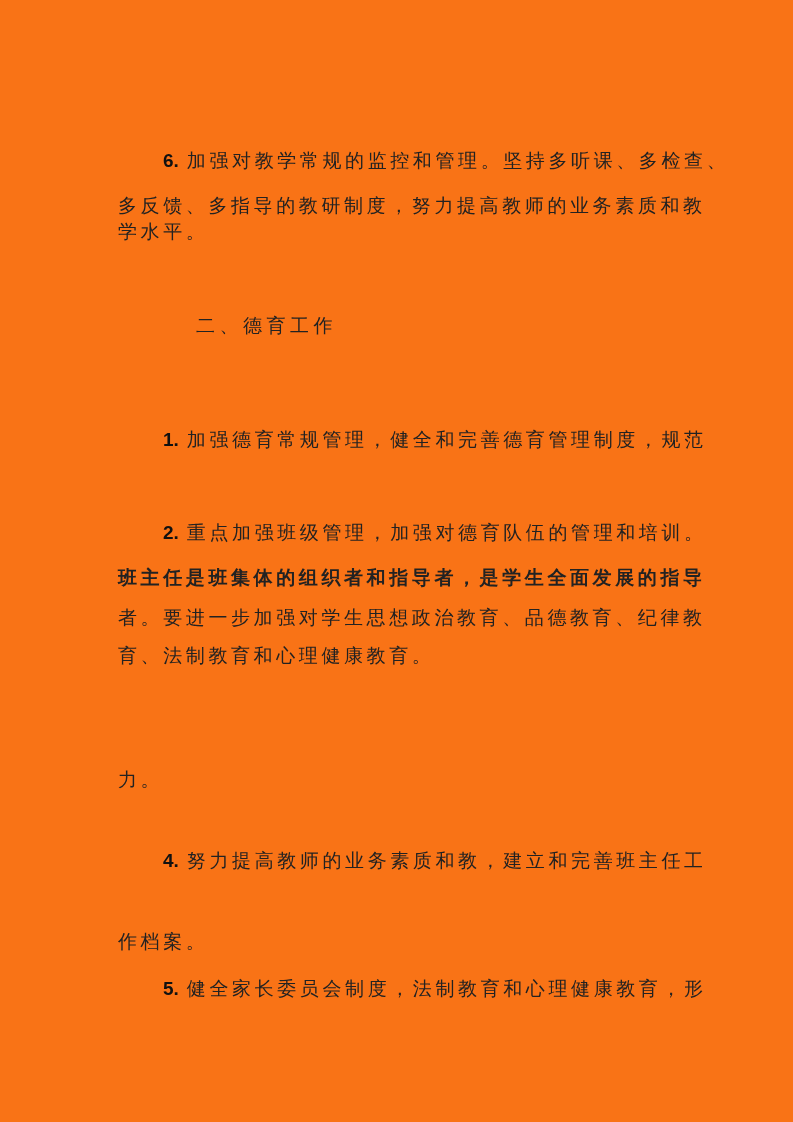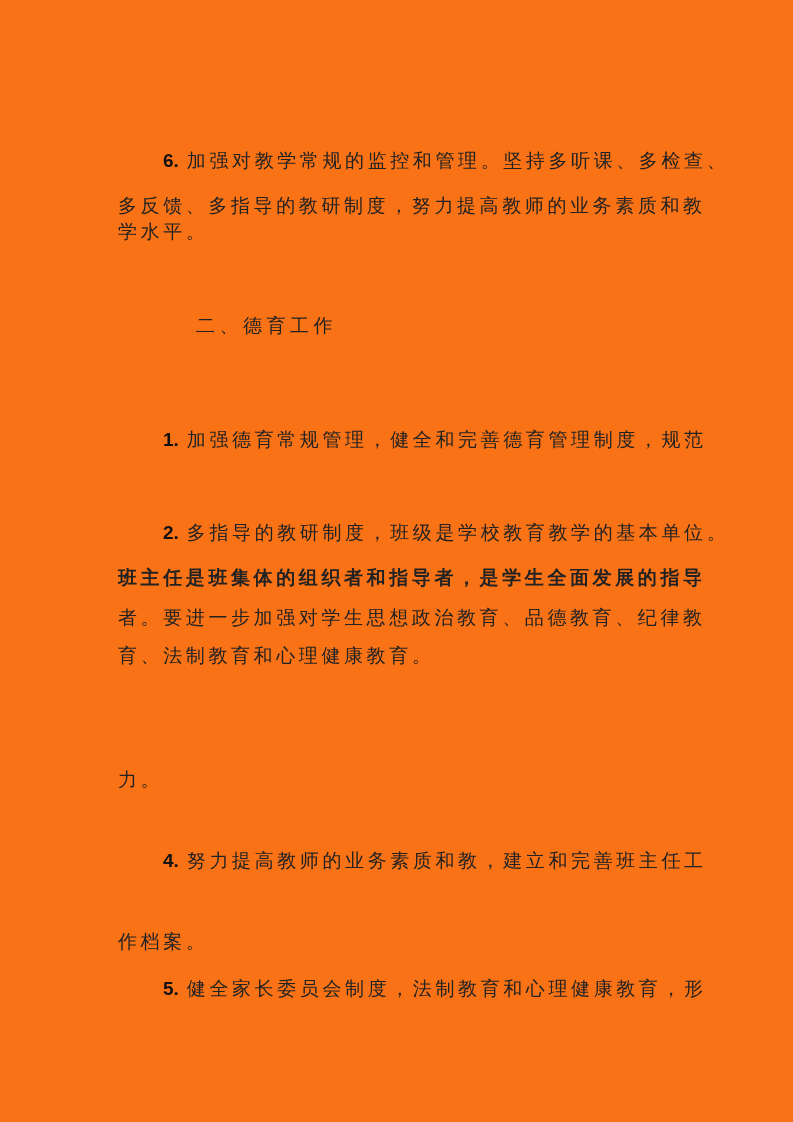--- a/index.html
+++ b/index.html
@@ -52,21 +52,21 @@
   <div class="line" style="top:193px;">多反馈、多指导的教研制度，努力提高教师的业务素质和教</div>
   <div class="line" style="top:219px;">学水平。</div>
 
   <div class="line heading" style="top:313px;">二、德育工作</div>
 
   <div class="line indent" style="top:399px;margin-top:28px;">
     <span class="num">1.</span><span>加强德育常规管理，健全和完善德育管理制度，规范</span>
   </div>
 
   <div class="line indent" style="top:520px;">
-    <span class="num">2.</span><span>多指导的教研制度，班级是学校教育教学的基本单位。</span>
+    <span class="num">2.</span><span>重点加强班级管理，加强对德育队伍的管理和培训。</span>
   </div>
   <div class="line" style="top:565px;font-weight:bold;">班主任是班集体的组织者和指导者，是学生全面发展的指导</div>
   <div class="line" style="top:643px;">育、法制教育和心理健康教育。</div>
   <div class="line" style="top:605px;">者。要进一步加强对学生思想政治教育、品德教育、纪律教</div>
 
   <div class="line" style="top:767px;">力。</div>
 
   <div class="line indent" style="top:848px;">
     <span class="num">4.</span><span>努力提高教师的业务素质和教，建立和完善班主任工</span>
   </div>

